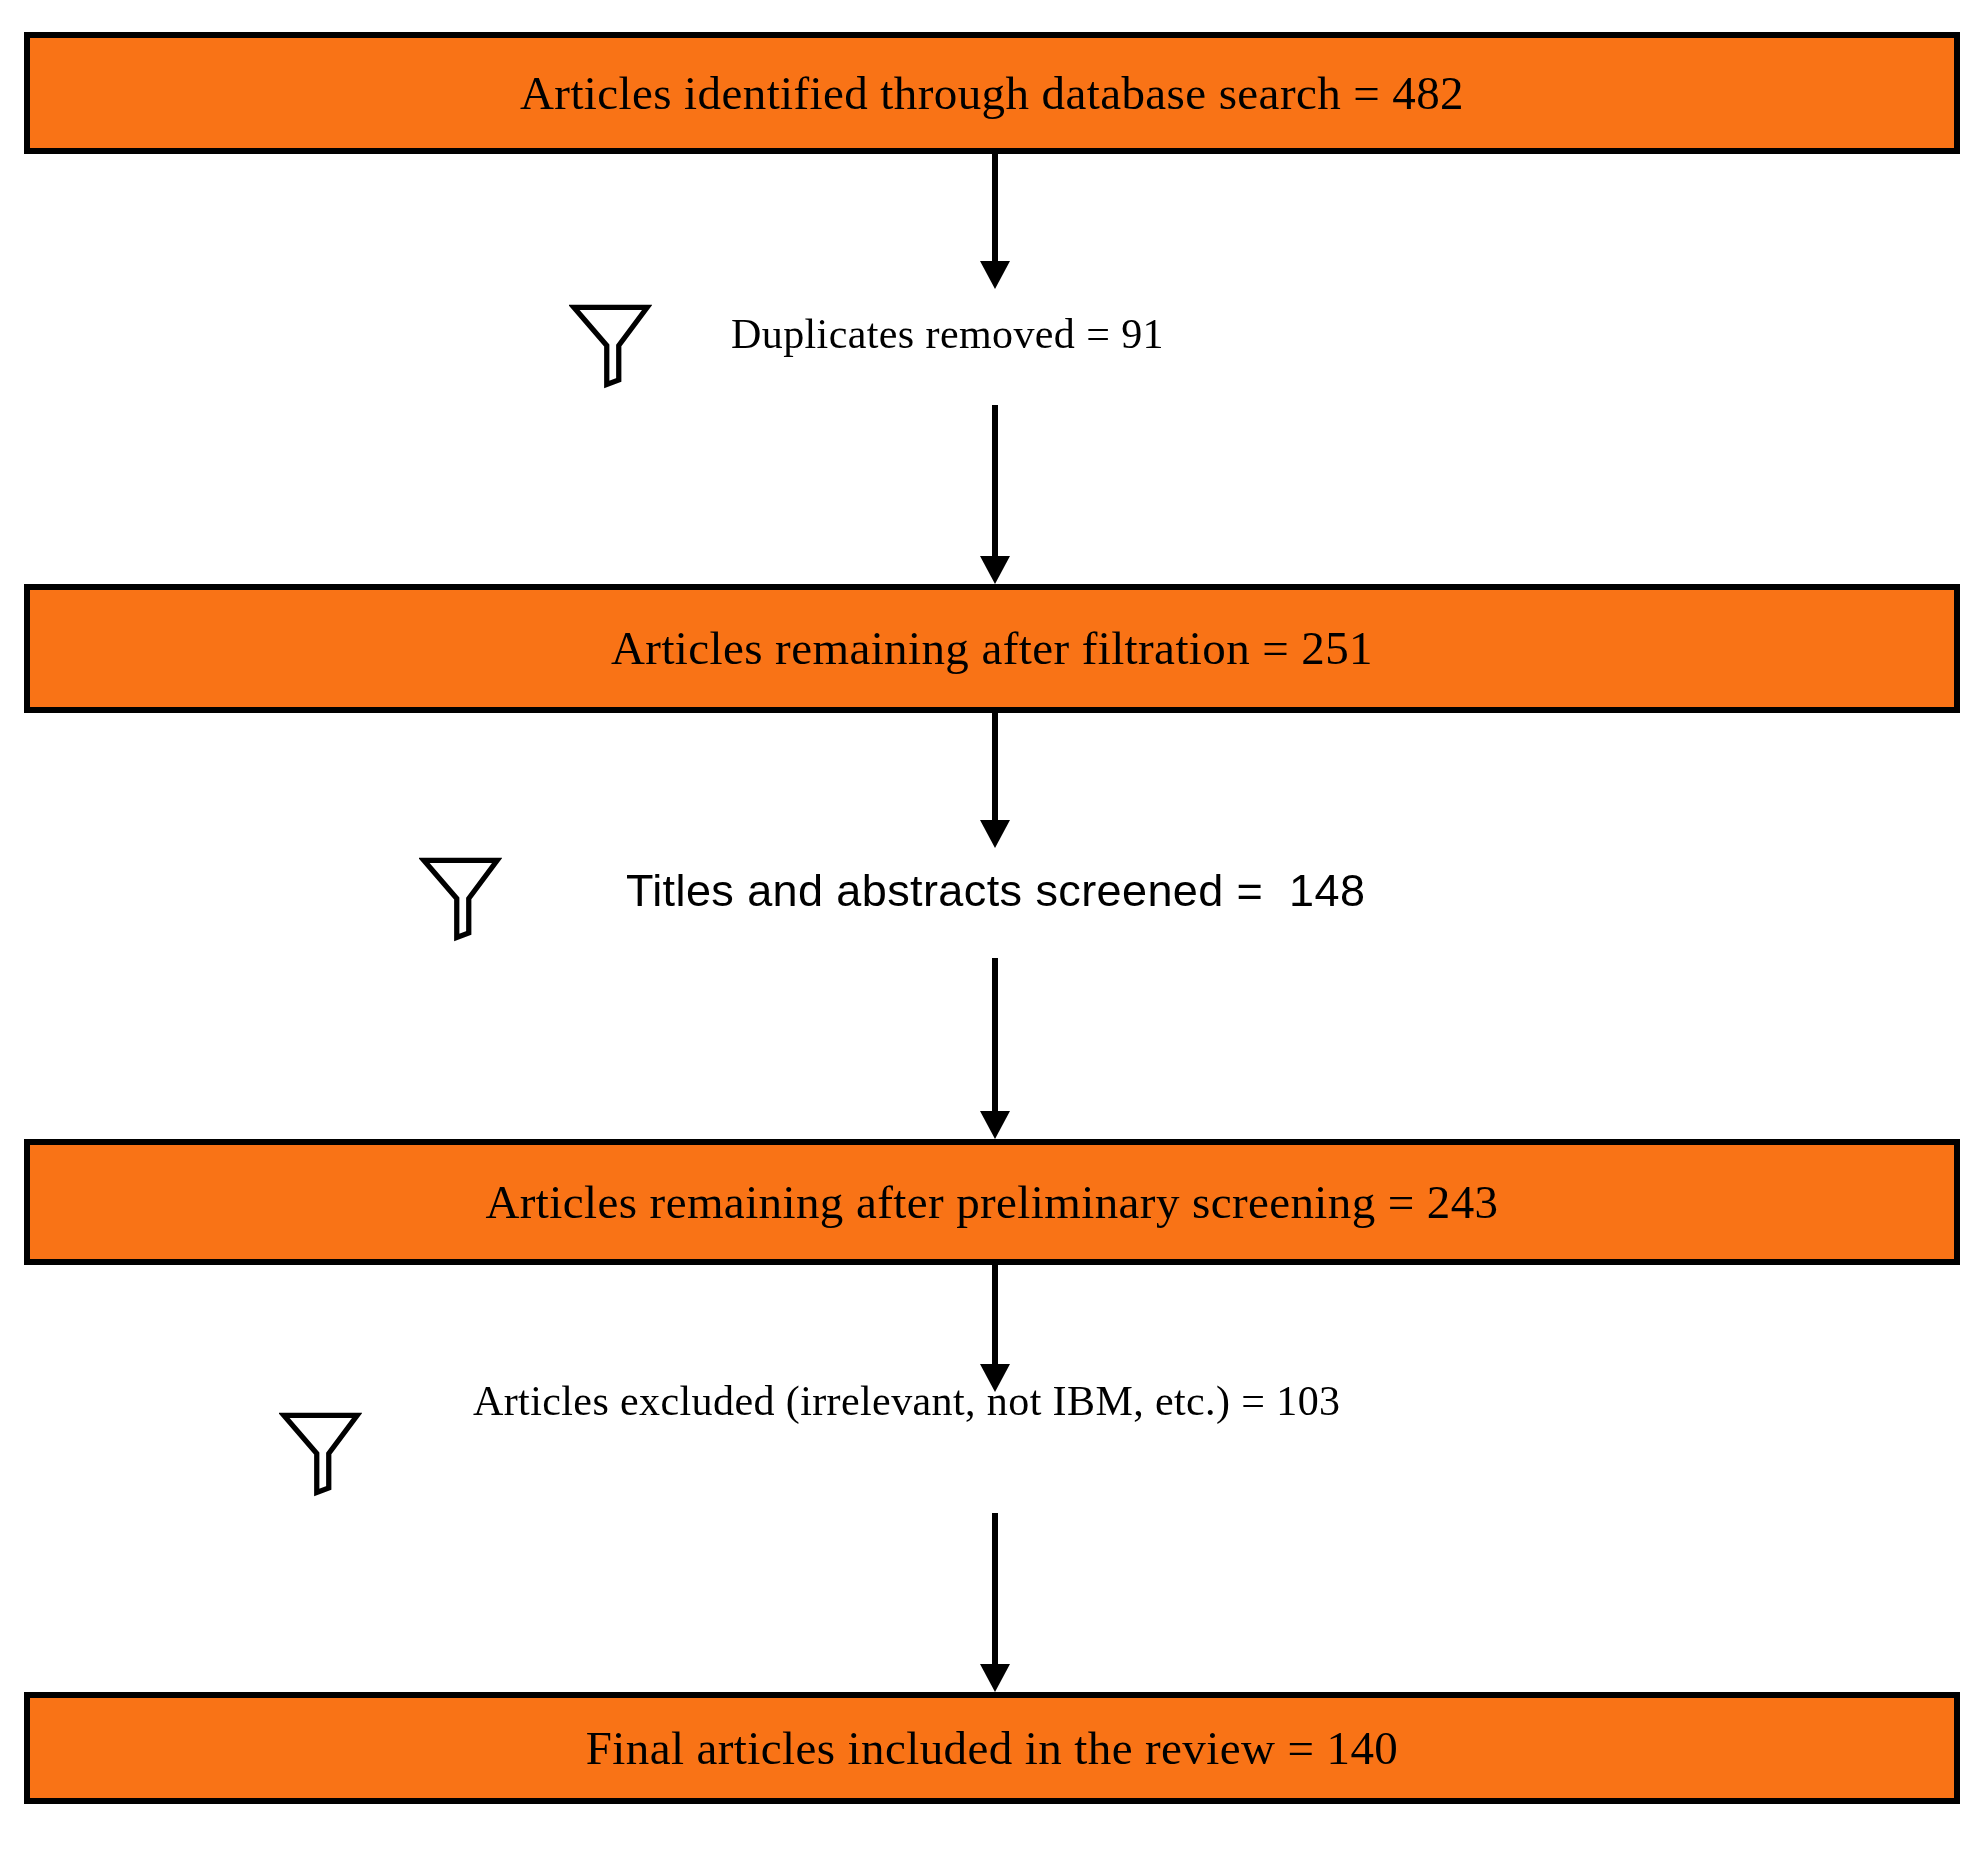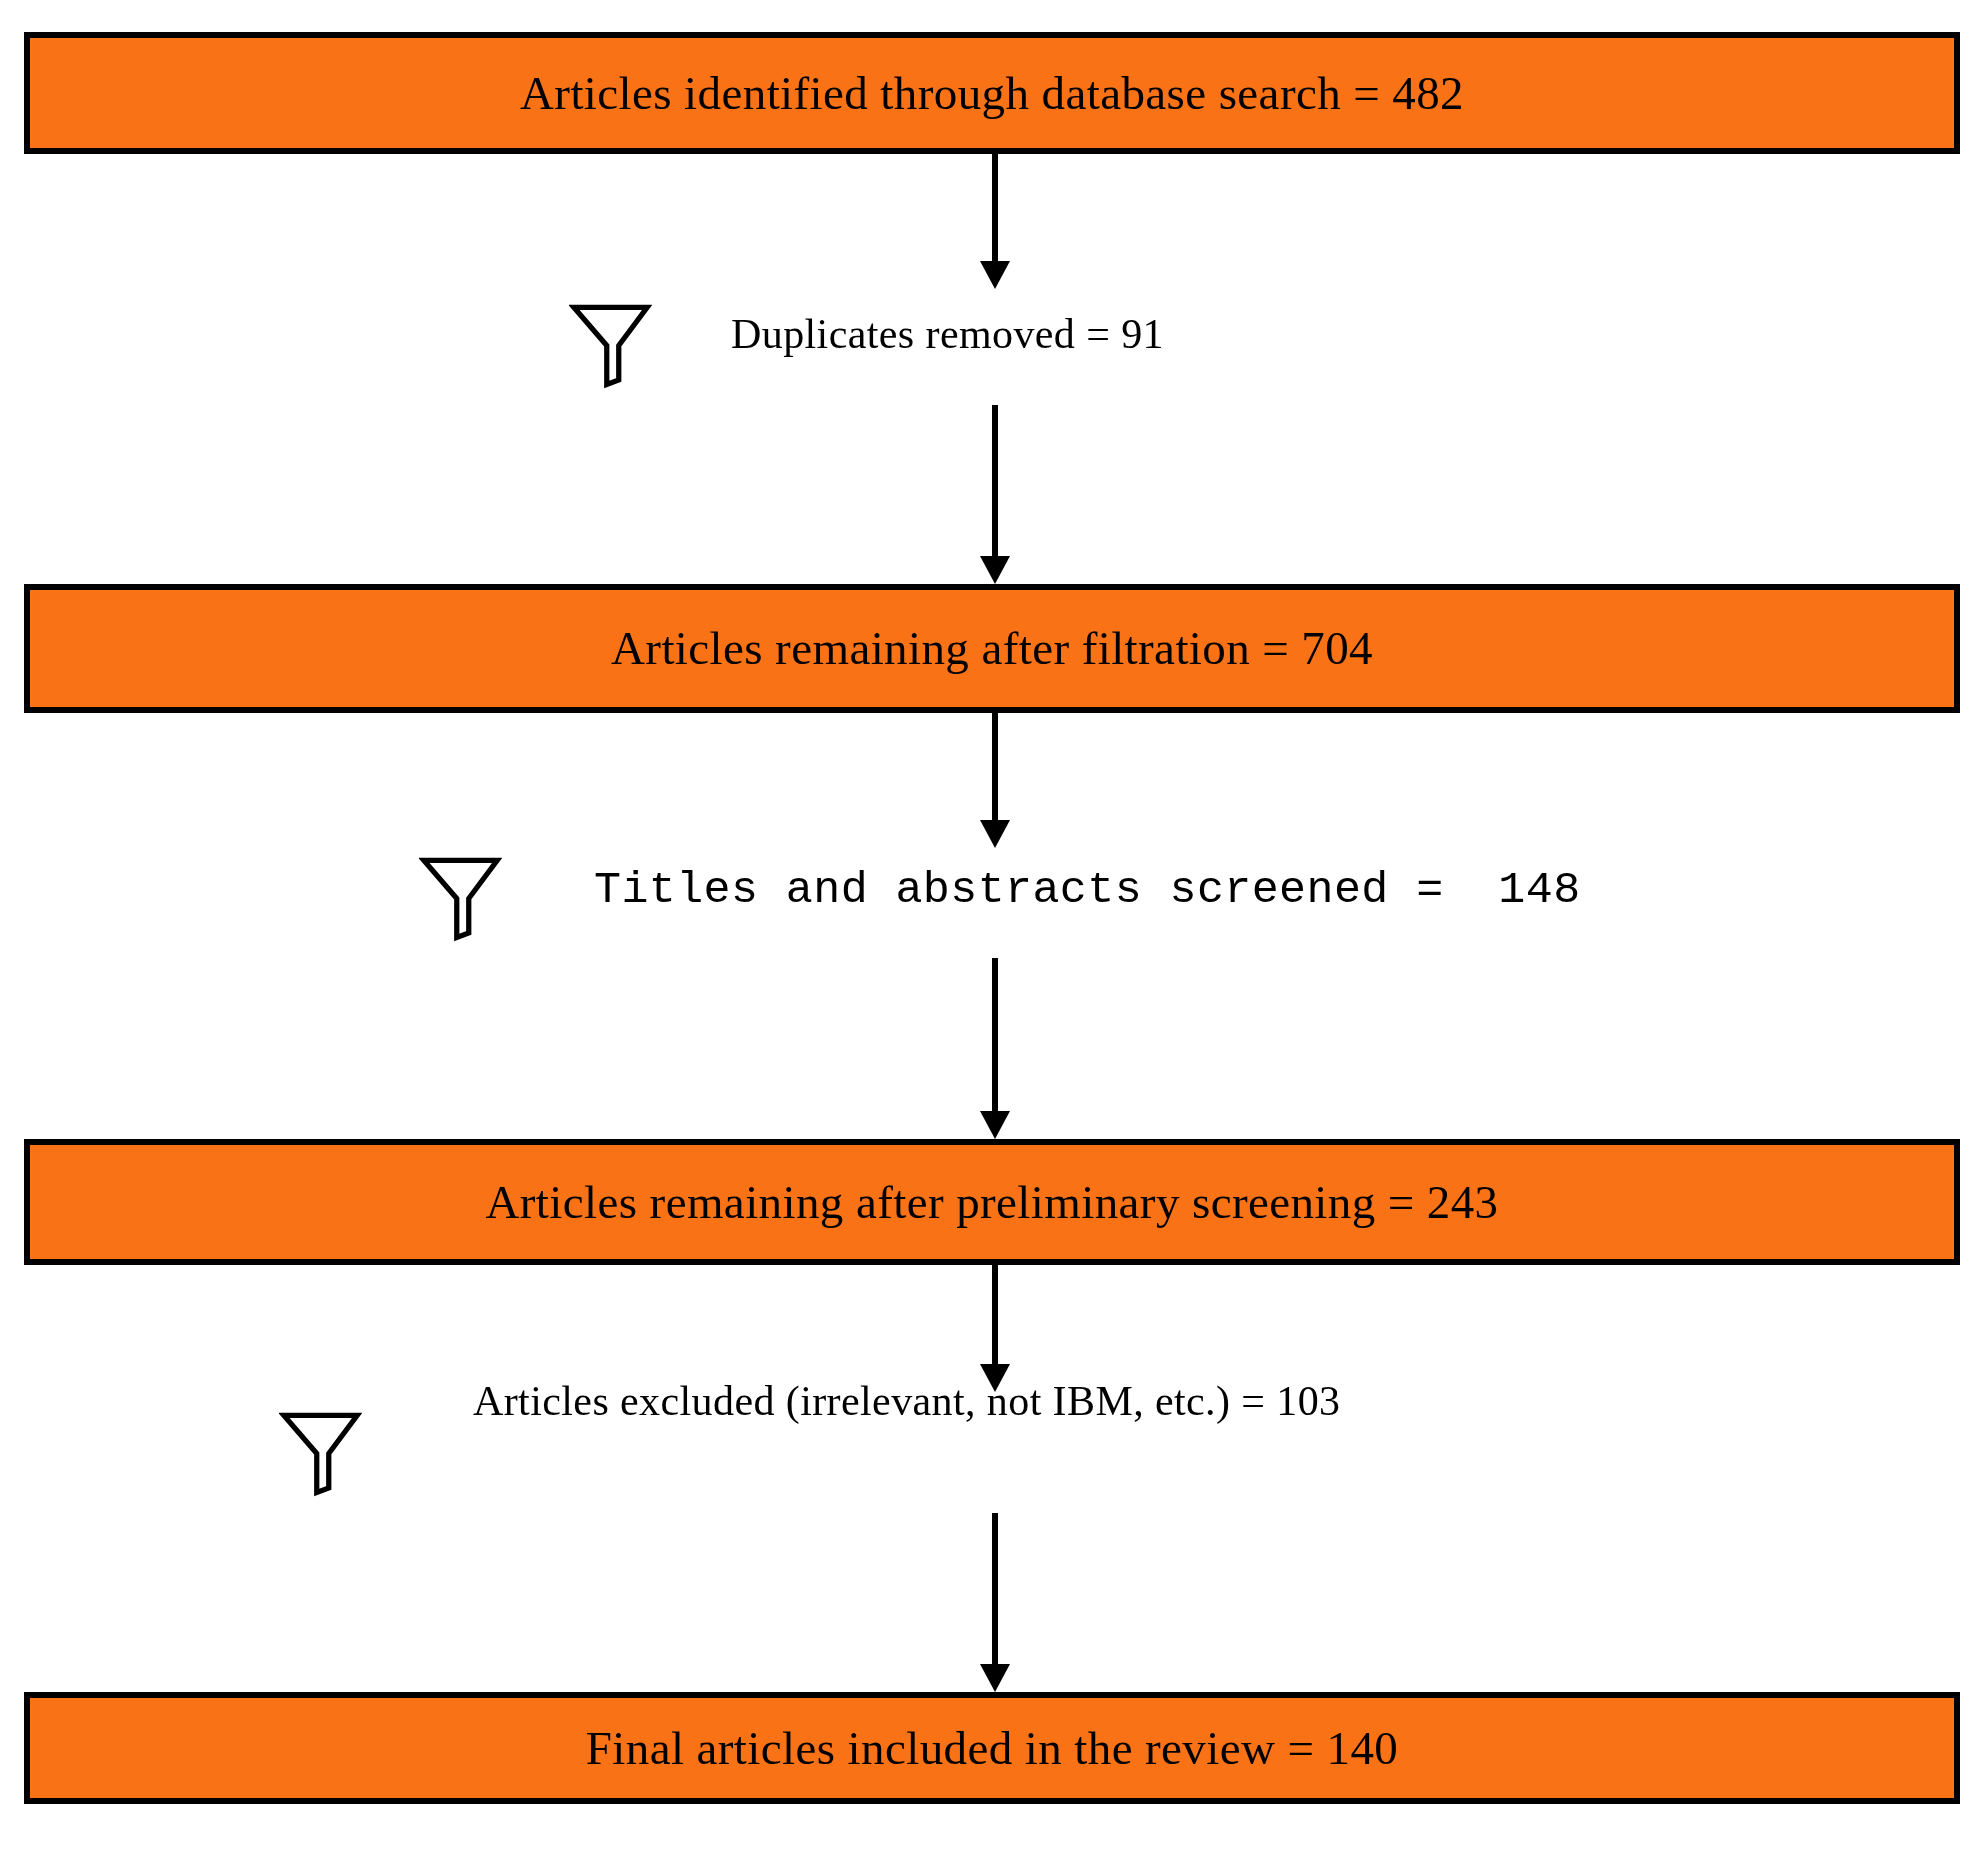--- a/index.html
+++ b/index.html
@@ -56,22 +56,23 @@
     height: 87px;
   }
   .filter-label {
     position: absolute;
     font-size: 42px;
     line-height: 1.2;
     white-space: pre;
     letter-spacing: 0.4px;
   }
   .filter-label.sans {
-    font-family: Liberation Mono, monospace;
+    font-family: Liberation Sans, sans-serif;
     font-size: 45px;
+    margin-left: 32px;
   }
 </style>
 </head>
 <body>
 
 <div class="canvas">
 
   <div class="box" style="top:32px;height:122px">
     <span class="box-label">Articles identified through database search = 482</span>
   </div>
@@ -87,21 +88,21 @@
     </svg>
     <span class="filter-label" style="left:731px;top:309px">Duplicates removed = 91</span>
   </div>
 
   <div class="arrow" style="top:405px;height:179px">
     <div class="shaft"></div>
     <div class="head"></div>
   </div>
 
   <div class="box" style="top:584px;height:129px">
-    <span class="box-label">Articles remaining after filtration = 704</span>
+    <span class="box-label">Articles remaining after filtration = 251</span>
   </div>
 
   <div class="arrow" style="top:713px;height:135px">
     <div class="shaft"></div>
     <div class="head"></div>
   </div>
 
   <div>
     <svg class="funnel" style="left:419px;top:855px" viewBox="0 0 110 116" aria-hidden="true">
       <path d="M6 7 H104 L66 58 V104 L50 110 V58 Z" fill="#ffffff" stroke="#000000" stroke-width="7" stroke-linejoin="miter"></path>

